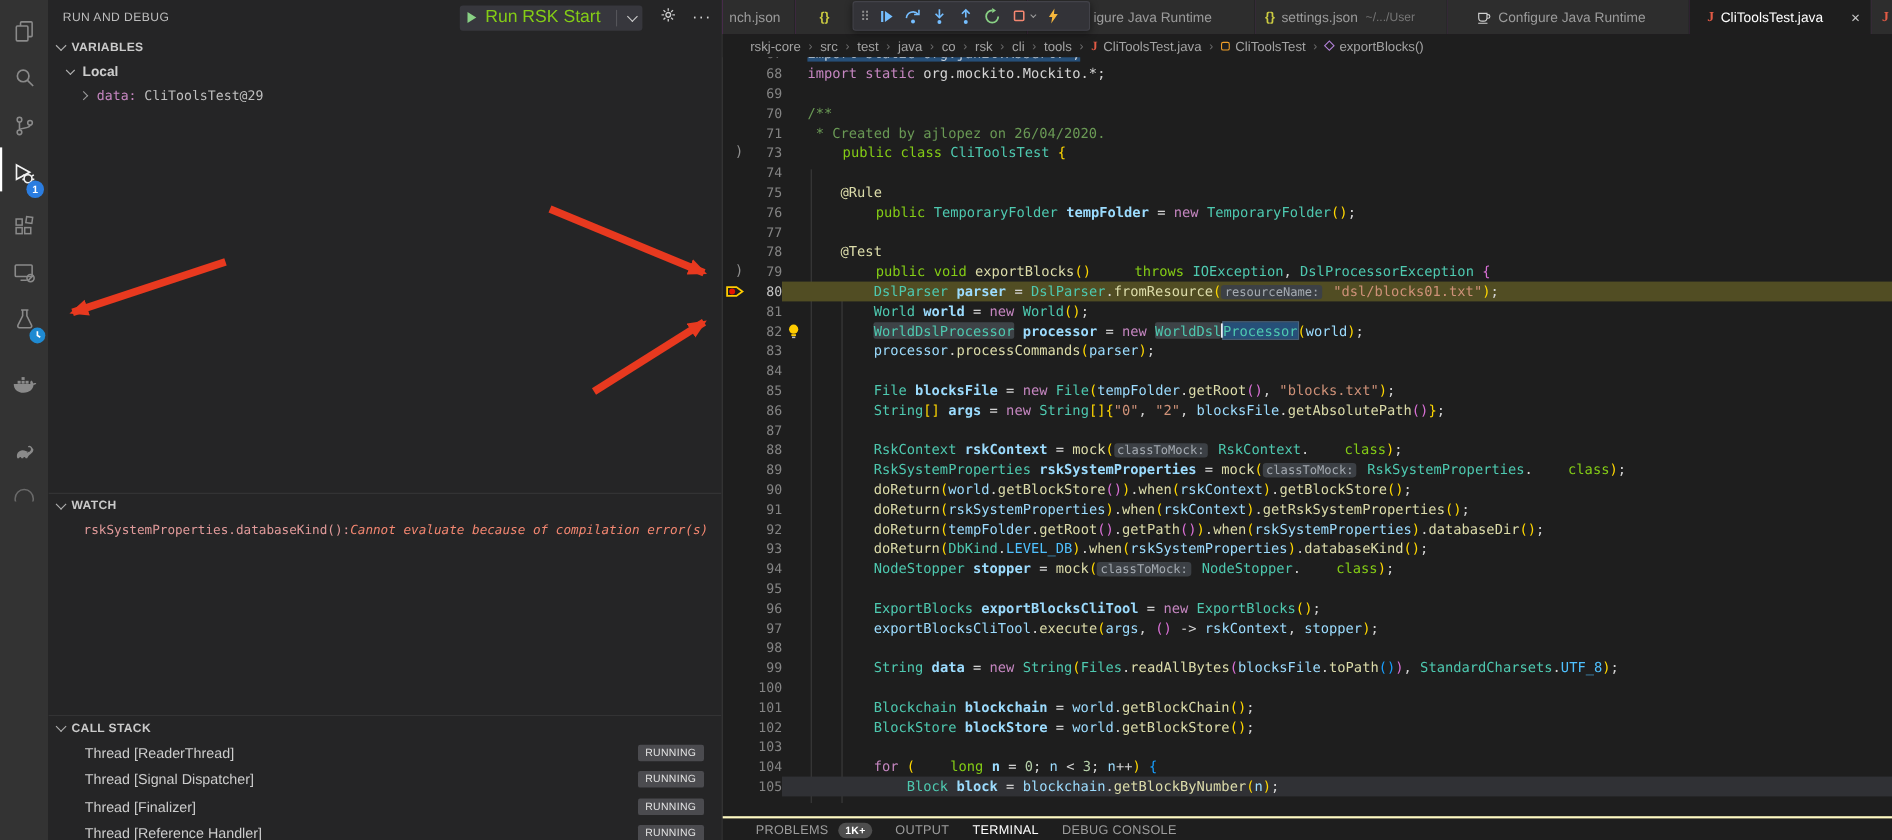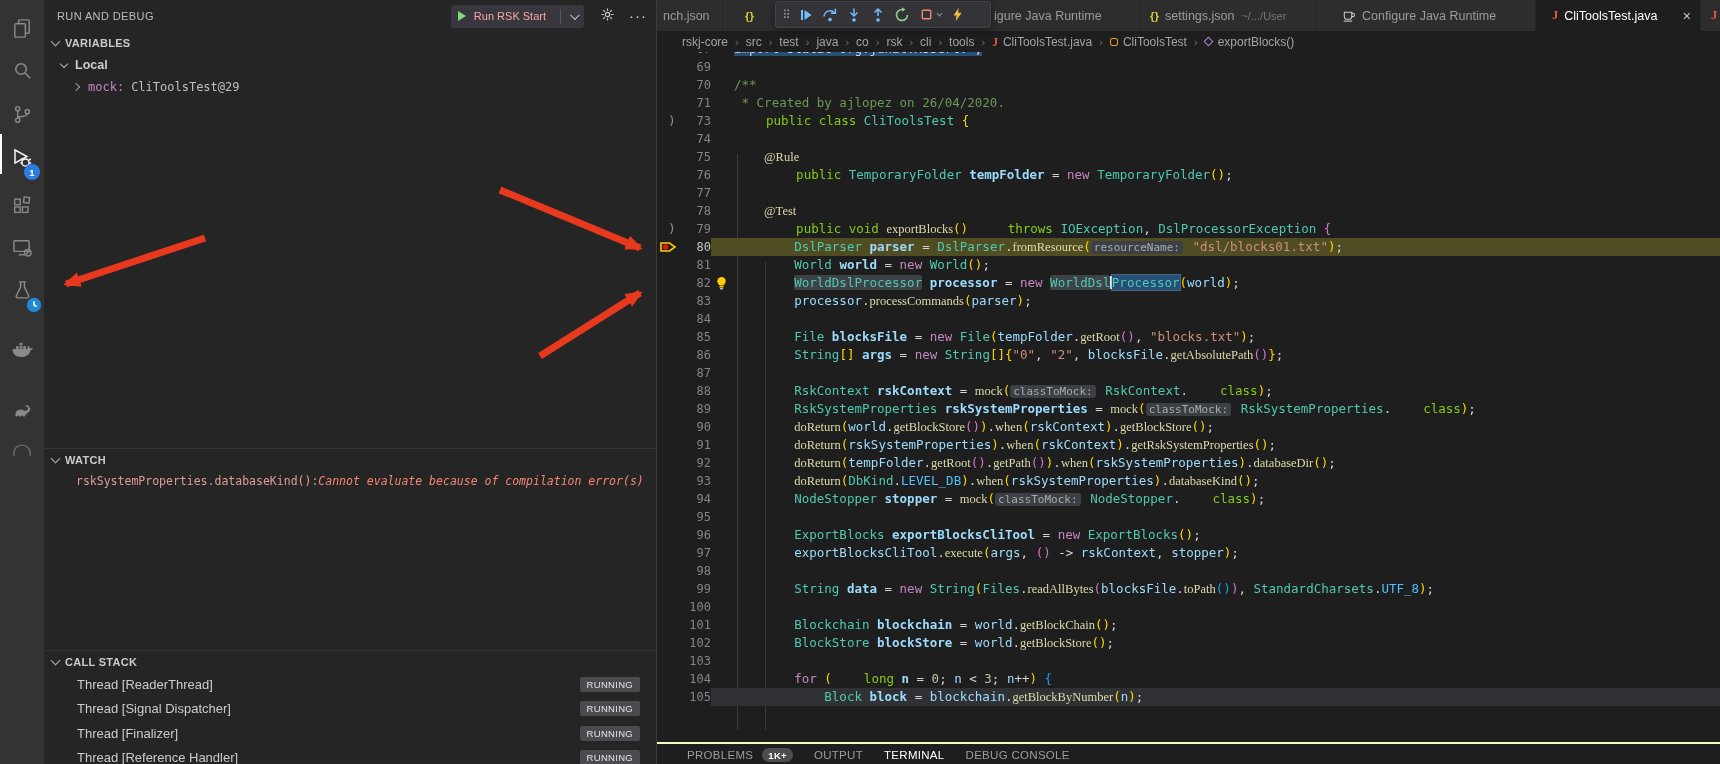--- a/index.html
+++ b/index.html
@@ -17,21 +17,21 @@
   .ab-clock{position:absolute;right:2px;bottom:-3px;}
 
   
   .sidebar{position:absolute;left:44px;top:0;width:612px;height:764px;background:#252526;overflow:hidden;}
   .side-titlebar{position:absolute;top:0;left:0;right:0;height:32px;display:flex;align-items:center;padding:0 9px 0 13px;}
   .side-title{font-size:11px;color:#bcbcbc;letter-spacing:.4px;flex:none;}
   .side-sp{flex:1;}
   .runbtn{flex:none;display:flex;align-items:center;height:23px;background:#37373d;border-radius:3px;
           padding:0 7px;margin-right:16px;cursor:pointer;}
   .runbtn .play{width:0;height:0;border-left:8px solid #89d185;border-top:5px solid transparent;border-bottom:5px solid transparent;margin-right:8px;}
-  .runbtn .rlabel{font-size:11px;color:#fca5a5;white-space:nowrap;}
+  .runbtn .rlabel{font-size:16px;color:#84cc16;white-space:nowrap;}
   .runbtn .vsep{width:1px;height:15px;background:#55555a;margin:0 9px 0 14px;}
   .chev{display:inline-block;width:7px;height:7px;border-right:1.4px solid #cccccc;border-bottom:1.4px solid #cccccc;transform:rotate(45deg) translateY(-2px);}
   .gearbtn{flex:none;margin-right:14px;cursor:pointer;}
   .morebtn{flex:none;font-size:15px;color:#d4d4d4;letter-spacing:1px;cursor:pointer;line-height:10px;}
 
   .sec{position:absolute;left:0;right:0;}
   .sec-header{height:22px;display:flex;align-items:center;padding-left:4px;border-top:1px solid rgba(97,97,97,.25);}
   .sec-header .twist{width:7px;height:7px;border-right:1.3px solid #b0b0b0;border-bottom:1.3px solid #b0b0b0;transform:rotate(45deg);margin:-3px 6px 0 4px;flex:none;}
   .sec-title{font-size:11px;font-weight:bold;color:#cacaca;letter-spacing:.3px;}
   .sec-vars{top:32px;height:416px;}
@@ -105,21 +105,21 @@
   .lf{flex:none;width:23px;position:relative;}
   .lt{flex:1;white-space:pre;color:#d4d4d4;}
   .hl-debug{background:linear-gradient(90deg,rgba(0,0,0,0) 54px,#514d23 54px);}
   .hl-debug .ln{color:#c6c6c6;}
   .hl-line{background:linear-gradient(90deg,rgba(0,0,0,0) 54px,#303135 54px);}
   .g-arc{position:absolute;left:11px;top:0;color:#8f8f8f;font-size:13px;}
   .g-bp{position:absolute;left:3px;top:2px;}
   .g-bulb{position:absolute;left:4px;top:2px;}
 
   .tk-k{color:#c586c0;}.tk-b{color:#84cc16;margin-left:32px;}.tk-t{color:#4ec9b0;}.tk-v{color:#9cdcfe;}
-  .tk-vb{color:#9cdcfe;font-weight:bold;}.tk-m{color:#dcdcaa;font-family:Liberation Serif, serif;}.tk-s{color:#ce9178;}
+  .tk-vb{color:#9cdcfe;font-weight:bold;}.tk-m{color:#dcdcaa;}.tk-s{color:#ce9178;}
   .tk-c{color:#6a9955;}.tk-n{color:#b5cea8;}.tk-d{color:#d4d4d4;}.tk-K{color:#4fc1ff;}
   .tk-p1{color:#ffd700;}.tk-p2{color:#da70d6;}.tk-p3{color:#179fff;}
   .tk-i{background:#3c4045;color:#a5abb2;border-radius:3px;padding:0 3px;margin-right:2px;font-size:11px;}
   .tk-w{background:rgba(99,108,118,.48);border-radius:2px;}
   .tk-sel2{background:#264f78;outline:1px solid rgba(120,170,220,.5);}
   .tk-caret{display:inline-block;width:1.5px;height:13px;background:#ececec;vertical-align:-2px;}
   .tk-selx{background:#264f78;color:#ccd6df;}
 
   
   .panel{position:absolute;top:742px;left:0;right:0;height:22px;border-top:2px solid #fef9c3;background:#1e1e1e;}
@@ -237,21 +237,21 @@
       <div class="sec-header">
         <span class="twist"></span>
         <span class="sec-title">VARIABLES</span>
       </div>
       <div class="tree-row row-local">
         <span class="twist"></span>
         <span class="lbl">Local</span>
       </div>
       <div class="tree-row row-this">
         <span class="twist"></span>
-        <span class="vkey">mock:</span>
+        <span class="vkey">data:</span>
         <span class="vval">CliToolsTest@29</span>
       </div>
     </section>
 
     <section class="sec sec-watch">
       <div class="sec-header">
         <span class="twist"></span>
         <span class="sec-title">WATCH</span>
       </div>
       <div class="watch-row">
@@ -421,20 +421,26 @@
 
     <div class="code">
       <div class="code-inner">
         <div class="guide" style="left:79.5px;top:114px;height:576px"></div>
         <div class="guide" style="left:107.5px;top:222px;height:468px"></div>
       <div class="code-line">
             <span class="lg"></span>
             <span class="ln">67</span>
             <span class="lf"></span>
             <span class="lt"><span class="tk-selx">import static org.junit.Assert.*;</span></span>
+          </div>
+          <div class="code-line">
+            <span class="lg"></span>
+            <span class="ln">68</span>
+            <span class="lf"></span>
+            <span class="lt"><span class="tk-k">import static </span><span class="tk-d">org.mockito.Mockito.*;</span></span>
           </div>
           <div class="code-line">
             <span class="lg"></span>
             <span class="ln">69</span>
             <span class="lf"></span>
             <span class="lt"></span>
           </div>
           <div class="code-line">
             <span class="lg"></span>
             <span class="ln">70</span>

